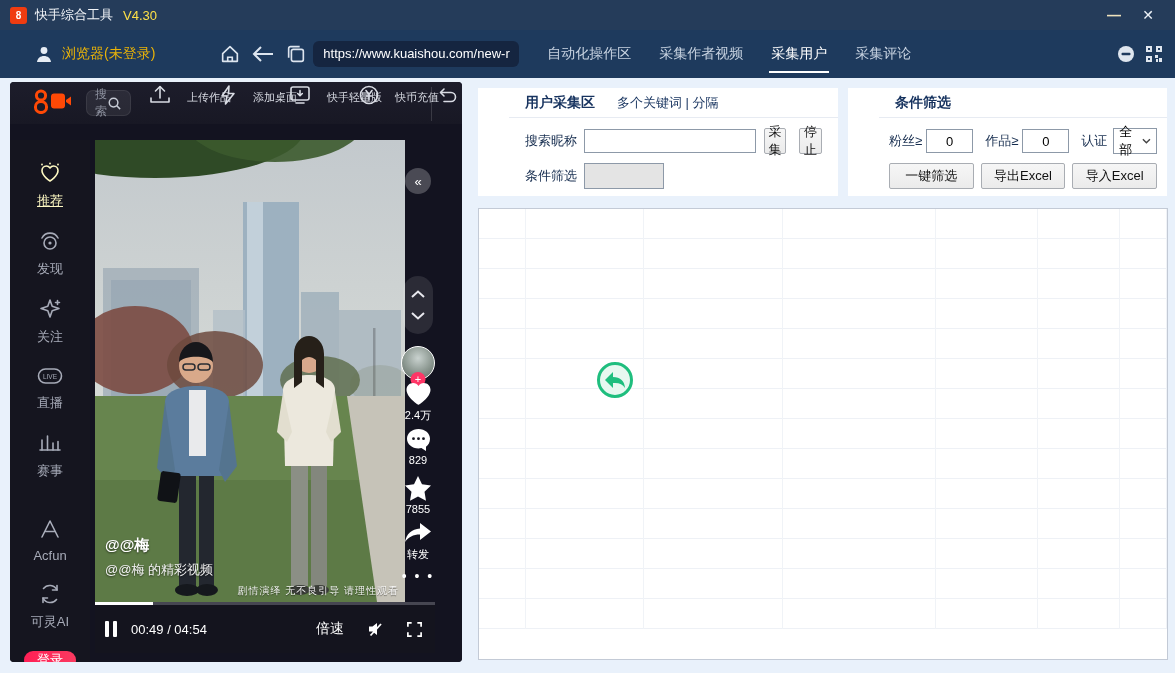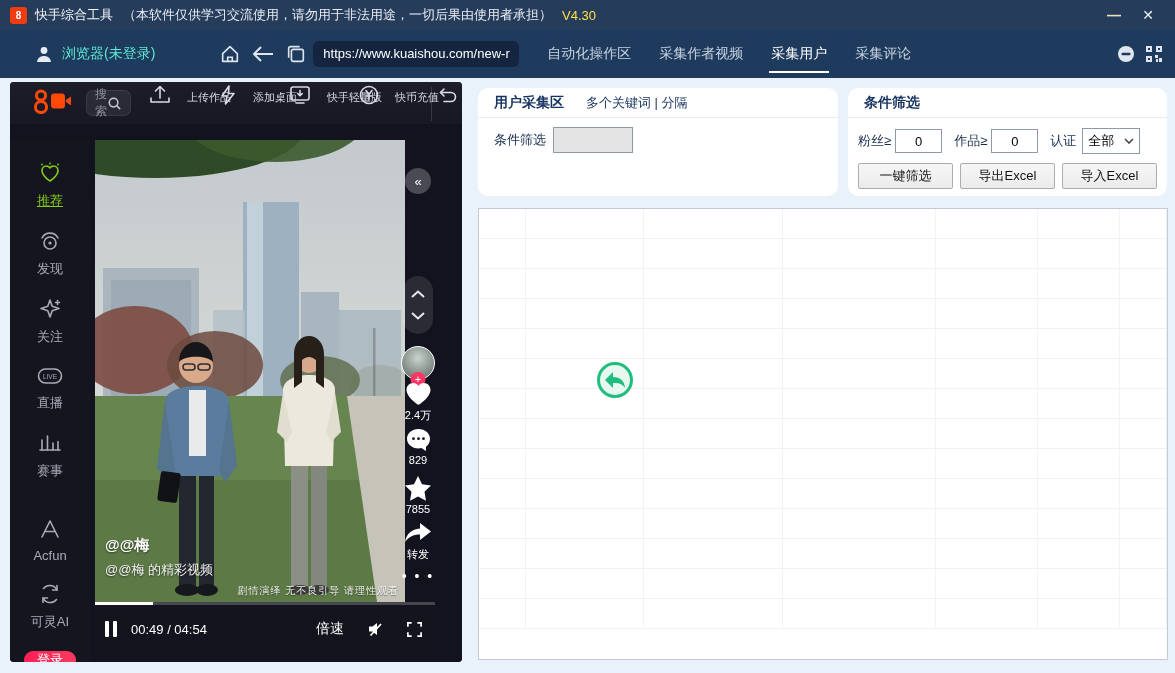--- a/index.html
+++ b/index.html
@@ -13,21 +13,21 @@
   .titlebar .t-name { color:#f2f5f9; font-size:13px; margin-right:10px; }
   .titlebar .t-disc { color:#e8edf4; font-size:13px; margin-right:10px; }
   .titlebar .t-ver { color:#fde047; font-size:13px; }
   .titlebar .spacer { flex:1; }
   .win-btn { width:34px; height:30px; display:flex; align-items:center; justify-content:center; color:#eef3f8; font-size:14px; cursor:pointer; }
   .win-btn.min { color:#efe3bd; font-weight:bold; }
 
   
   .navbar { position:absolute; left:0; top:30px; width:1175px; height:48px; background:#1e3a5d; display:flex; align-items:center; padding:0 12px; }
   .nav-ic { display:flex; align-items:center; justify-content:center; color:#dde5ef; cursor:pointer; }
-  .browser-label { color:#5eead4; font-size:14px; margin:0 8px 0 8px; }
+  .browser-label { color:#eab308; font-size:14px; margin:0 8px 0 8px; }
   .nav-ic svg { display:block; }
   .url-pill { width:206px; height:26px; background:#152540; border-radius:6px; color:#fff; font-size:13px; line-height:26px; padding:0 10px; margin:0 14px 0 6px; white-space:nowrap; overflow:hidden; cursor:text; }
   .tabs { display:flex; align-items:stretch; height:48px; }
   .tab { color:#c9d4e2; font-size:14px; padding:0 14px; display:flex; align-items:center; position:relative; cursor:pointer; white-space:nowrap; }
   .tab.active { color:#ffffff; }
   .tab.active::after { content:""; position:absolute; left:12px; right:12px; bottom:5px; height:2px; background:#fff; }
   .nav-right { margin-left:auto; display:flex; align-items:center; gap:10px; }
 
   
   .player { position:absolute; left:10px; top:82px; width:452px; height:580px; background:#131320; border-radius:4px; overflow:hidden; }
@@ -38,21 +38,21 @@
   .pactions { display:flex; align-items:flex-start; margin-left:18px; gap:4px; }
   .pact { width:66px; display:flex; flex-direction:row; align-items:flex-end; gap:16px; cursor:pointer; }
   .pact .ic { color:#d9dce4; height:20px; display:flex; align-items:center; }
   .pact .lb { color:#d9dce4; font-size:11px; white-space:nowrap; }
   .pdivider { width:1px; height:34px; background:rgba(255,255,255,0.14); margin:2px 2px 0 2px; }
 
   
   .psidebar { position:absolute; left:0; top:58px; width:80px; bottom:0; background:#15151f; display:flex; flex-direction:column; align-items:center; padding-top:22px; }
   .side-item { display:flex; flex-direction:column; align-items:center; gap:4px; margin-bottom:20px; color:#a7abb8; cursor:pointer; }
   .side-item .lb { font-size:13px; }
-  .side-item.active { color:#84cc16;text-decoration:underline; }
+  .side-item.active { color:#fef9c3;text-decoration:underline; }
   .side-div { width:44px; height:1px; background:rgba(255,255,255,0.12); margin:0 0 18px 0; }
   .login-pill { width:52px; height:26px; border-radius:14px; background:linear-gradient(90deg,#ff1f55,#fb3a60); color:#fff; font-size:13px; display:flex; align-items:center; justify-content:center; margin-bottom:18px; cursor:pointer; }
 
   
   .varea { position:absolute; left:80px; top:58px; right:0; bottom:0; background:#131320; }
   .vframe { position:absolute; left:5px; top:0; width:310px; height:462px; overflow:hidden; background:#9aa3a8; }
   .vframe svg.scene { display:block; }
   .v-user { position:absolute; left:10px; top:396px; color:#fff; font-size:15px; font-weight:bold; text-shadow:0 1px 2px rgba(0,0,0,.6); }
   .v-cap  { position:absolute; left:10px; top:421px; color:#f2f2f2; font-size:13px; text-shadow:0 1px 2px rgba(0,0,0,.6); }
   .v-wm   { position:absolute; left:0; right:6px; top:444px; text-align:right; color:rgba(255,255,255,.92); font-size:10px; letter-spacing:1px; text-shadow:0 1px 1px rgba(0,0,0,.5); }
@@ -72,21 +72,21 @@
   .collapse-btn { position:absolute; top:28px; width:26px; height:26px; border-radius:50%; background:rgba(120,120,128,0.55); color:#fff; font-size:13px; display:flex; align-items:center; justify-content:center; cursor:pointer; }
   .chev-pill { position:absolute; top:136px; width:30px; height:58px; border-radius:16px; background:rgba(255,255,255,0.10); display:flex; flex-direction:column; align-items:center; justify-content:space-evenly; }
   .chev { color:#e8e8ee; cursor:pointer; display:flex; }
   .rail-avatar { position:absolute; top:206px; width:34px; height:34px; border-radius:50%; border:1.5px solid #fff; background:radial-gradient(circle at 50% 35%,#c9d2cf 0%,#8a968f 55%,#5a665f 100%); cursor:pointer; }
   .rail-plus { position:absolute; top:232px; left:50%; transform:translateX(-50%); width:15px; height:15px; border-radius:50%; background:#fe3666; color:#fff; font-size:11px; line-height:14px; text-align:center; cursor:pointer; }
   .rail-item { position:absolute; width:40px; display:flex; flex-direction:column; align-items:center; gap:2px; color:#fff; cursor:pointer; }
   .rail-item .cnt { font-size:11px; color:#fff; }
   .rail-dots { position:absolute; top:428px; color:#fff; font-size:14px; letter-spacing:2px; cursor:pointer; }
 
   
-  .card { position:absolute; background:#fff; border-radius:10px; }
+  .card { position:absolute; background:#fff; border-radius:0;padding-left:31px; }
   .card-head { height:30px; display:flex; align-items:center; padding:0 16px; border-bottom:1px solid #e7ebf2; }
   .card-title { color:#17335f; font-size:14px; font-weight:bold; }
   .card-hint { color:#17335f; font-size:13px; margin-left:22px; }
   .collect-card { left:478px; top:88px; width:360px; height:108px; }
   .filter-card { left:848px; top:88px; width:319px; height:108px; }
   .frow { display:flex; align-items:center; padding:0 16px; }
   .flabel { color:#152c4e; font-size:13px; white-space:nowrap; }
   .txt-input { height:24px; border:1px solid #8d99a8; background:#fff; font-size:13px; padding:0 5px; outline:none; }
   .btn { height:26px; background:linear-gradient(180deg,#f6f6f6,#ebebeb); border:1px solid #a9adb3; border-radius:2px; font-size:13px; color:#111; display:flex; align-items:center; justify-content:center; cursor:pointer; font-family:inherit; }
   .count-box { width:80px; height:26px; background:#e4e4e4; border:1px solid #8d99a8; }
@@ -102,21 +102,20 @@
   .back-fab { position:absolute; left:597px; top:362px; width:36px; height:36px; border-radius:50%; background:#e7f8f0; border:3px solid #1fbe7e; display:flex; align-items:center; justify-content:center; cursor:pointer; }
 </style>
 </head>
 <body>
 
 <div class="titlebar">
   <div class="app-ico">
       <span>8</span>
     </div>
   <span class="t-name">快手综合工具</span>
-  <span class="t-disc">（本软件仅供学习交流使用，请勿用于非法用途，一切后果由使用者承担）</span>
   <span class="t-ver">V4.30</span>
   <span class="spacer"></span>
   <span class="win-btn min">—</span>
   <span class="win-btn">✕</span>
 </div>
 
 <div class="navbar">
   <span class="nav-ic" style="margin-left:22px;">
     <svg width="20" height="20" viewBox="0 0 20 20">
         <circle cx="10" cy="6.5" r="3.4" fill="#e6ecf4"></circle>
@@ -433,20 +432,26 @@
       <span class="rail-dots">• • •</span>
     </div>
   </div>
 </div>
 
 <div class="card collect-card">
   <div class="card-head">
     <span class="card-title">用户采集区</span>
     <span class="card-hint">多个关键词 | 分隔</span>
   </div>
+  <div class="frow" style="margin-top:10px;">
+    <span class="flabel">搜索昵称</span>
+    <input class="txt-input" style="width: 172px; margin-left: 7px;" value="">
+    <button class="btn" style="width:44px; margin-left:8px;">采集</button>
+    <button class="btn" style="width:46px; margin-left:13px;">停止</button>
+  </div>
   <div class="frow" style="margin-top:9px;">
     <span class="flabel">条件筛选</span>
     <input class="txt-input count-box" style="margin-left: 7px;" disabled="" value="">
   </div>
 </div>
 
 <div class="card filter-card">
   <div class="card-head">
     <span class="card-title">条件筛选</span>
   </div>

